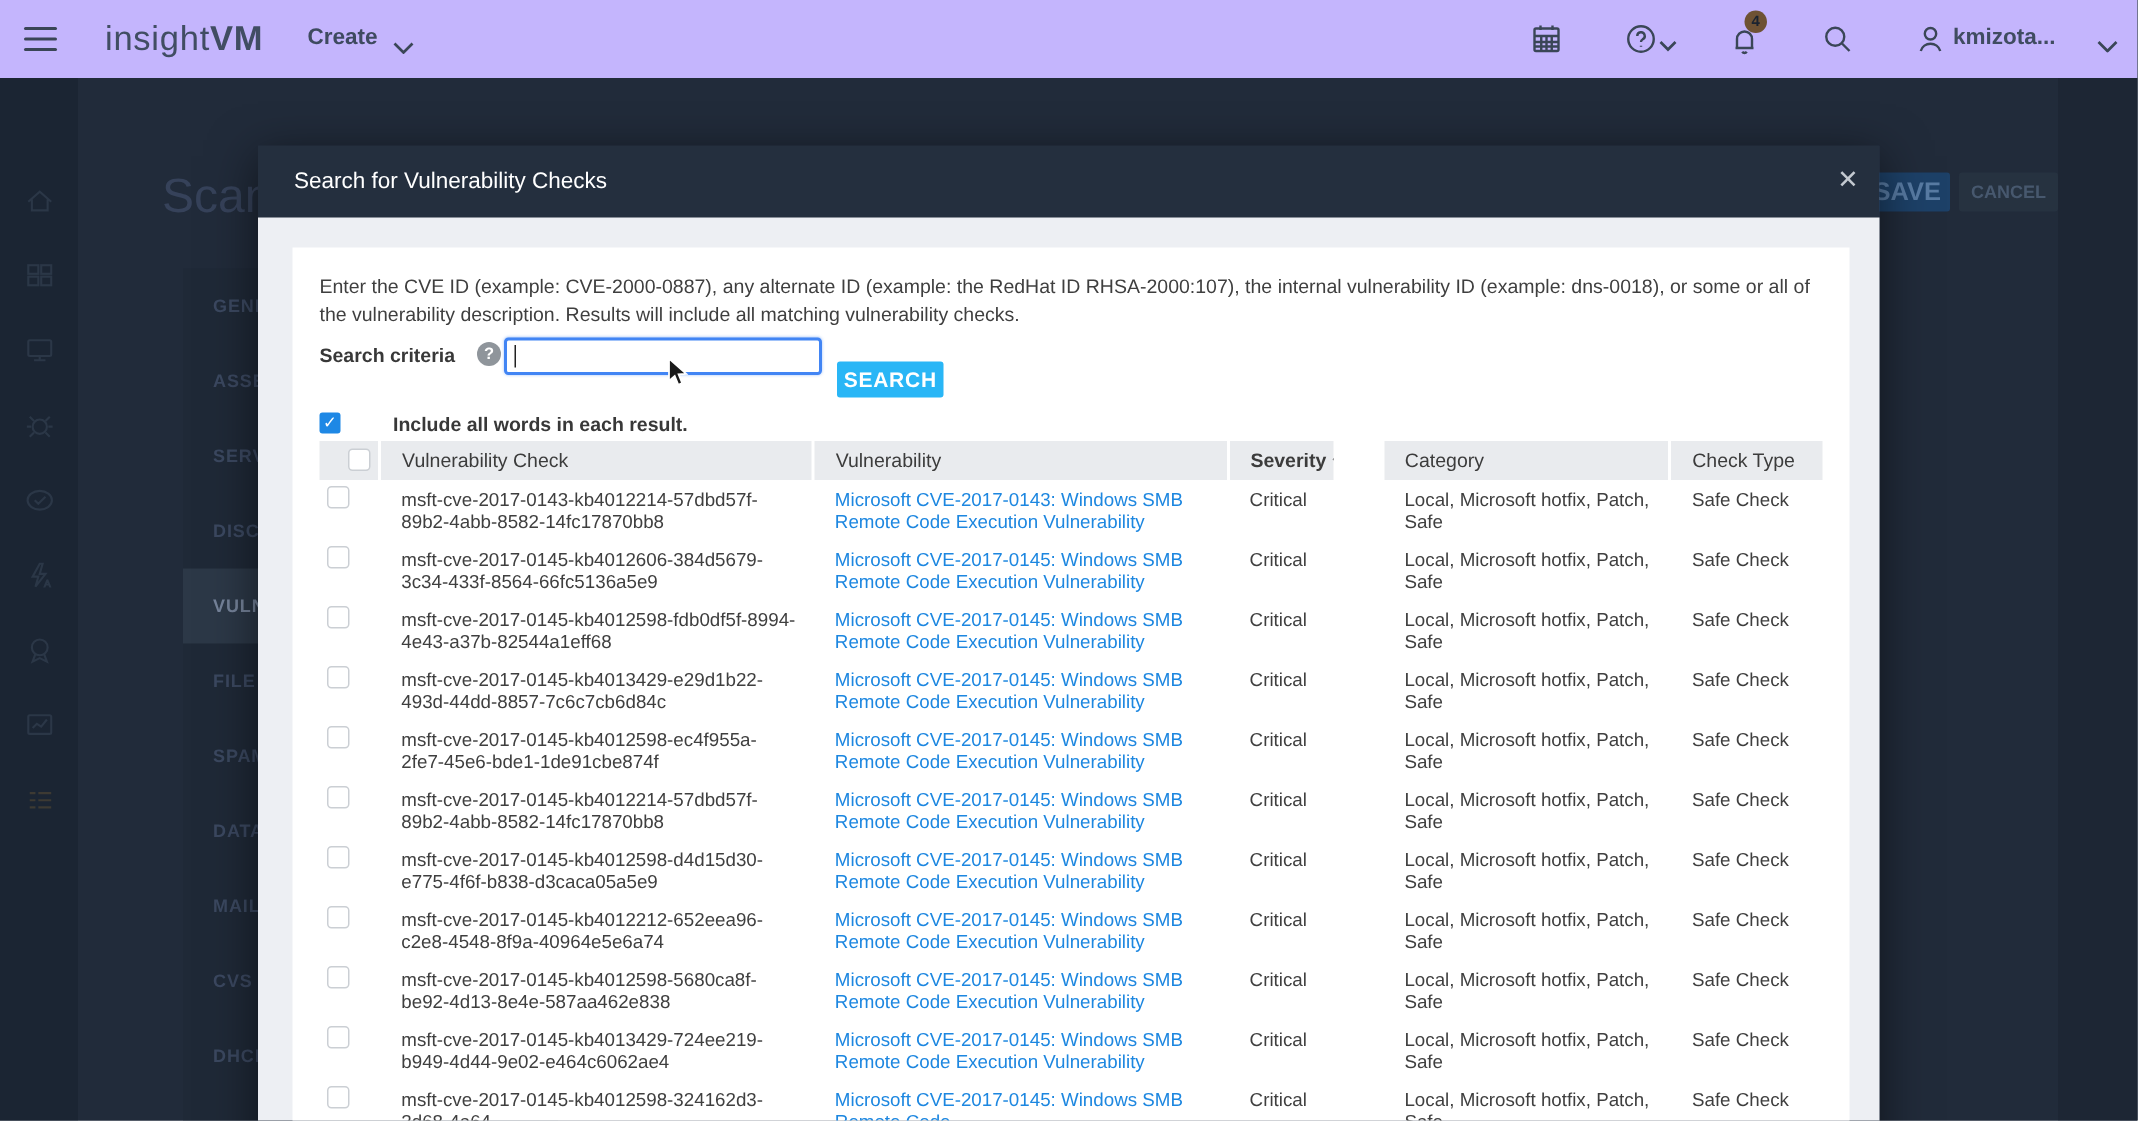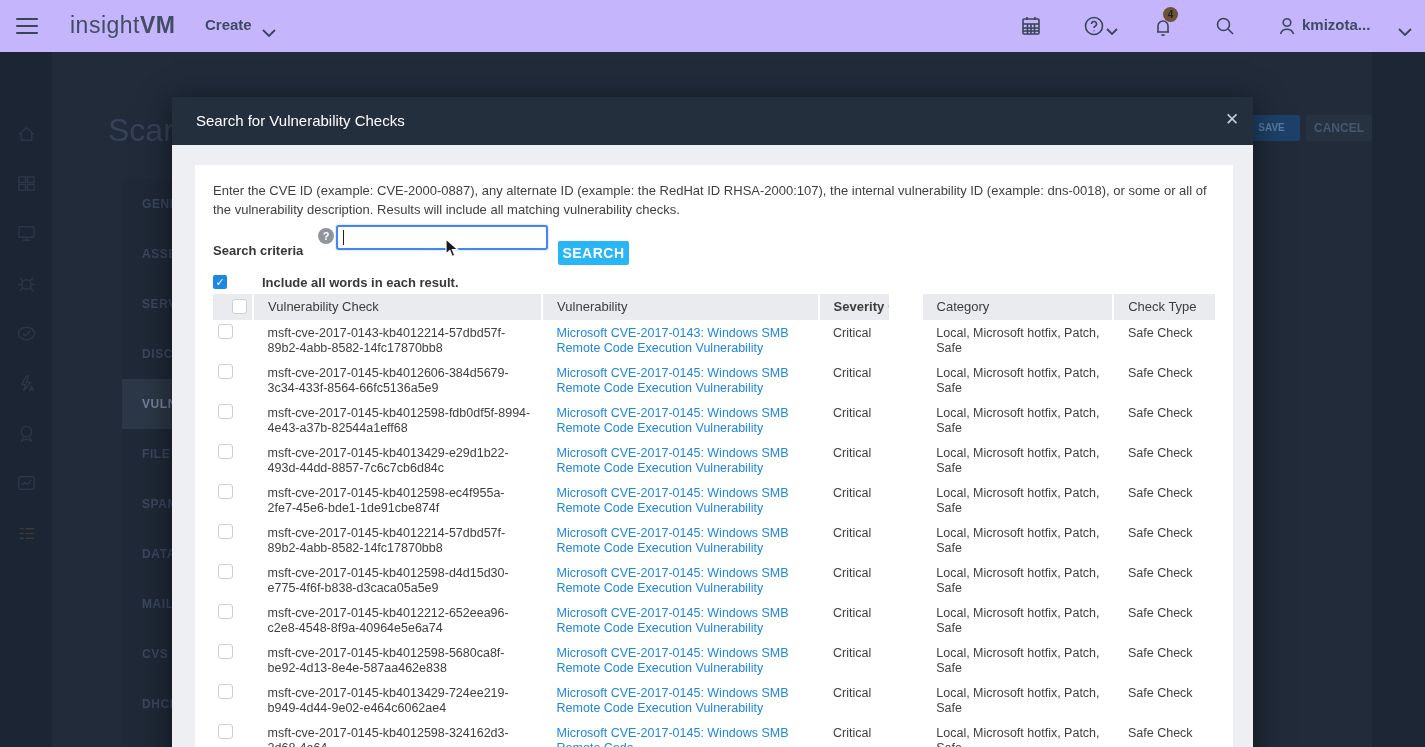--- a/index.html
+++ b/index.html
@@ -29,21 +29,21 @@
   .rail-ic svg { width:100%; height:100%; stroke:currentColor; fill:none; stroke-width:1.5; }
   .rail-ic.tint { color:#3d3a33; }
 
   
   .page-title { position:absolute; left:108px; top:112px; font-size:32px; font-weight:400; color:#36425a; z-index:1; }
   .navpanel { position:absolute; left:122px; top:179px; width:250px; height:568px; background:#1f2937; z-index:1; }
   .nav-item { height:50px; line-height:50px; padding-left:20px; font-size:12px; font-weight:700;
               letter-spacing:.6px; color:#3b4860; white-space:nowrap; cursor:pointer; }
   .nav-item.active { background:#2c3847; color:#75839a; }
   .btn-save { position:absolute; left:1243px; top:115px; width:57px; height:26px; background:#1d4168;
-              color:#587ba3; font-size:10px; font-weight:700; text-align:center; line-height:26px;
+              color:#587ba3; font-size:17px; font-weight:700; text-align:center; line-height:26px;
               border-radius:2px; z-index:1; cursor:pointer; }
   .btn-cancel { position:absolute; left:1306px; top:115px; width:66px; height:26px; background:#263240;
                 color:#47586e; font-size:12px; font-weight:700; text-align:center; line-height:26px;
                 border-radius:2px; z-index:1; cursor:pointer; }
   .rightcard { position:absolute; left:1253px; top:180px; width:119px; height:567px; background:#2c3746; z-index:1; overflow:hidden; }
   .rc-panel { position:absolute; left:9px; top:26px; width:92px; height:184px; background:#293443;
               border:1px solid #39455596; }
   .rc-t1 { position:absolute; left:3px; top:134px; font-size:13px; font-weight:500; color:#455c77; white-space:nowrap; }
   .rc-t2 { position:absolute; left:3px; top:175px; font-size:13px; font-weight:500; color:#455c77; white-space:nowrap; }
   .rc-bar { position:absolute; left:9px; width:92px; height:27px; background:#303c4c; }
@@ -54,21 +54,21 @@
            box-shadow:0 6px 30px rgba(0,0,0,.55); }
   .modal-header { height:48px; background:#242f3e; position:relative; }
   .modal-title { position:absolute; left:24px; top:15px; font-size:15px; font-weight:500; color:#ffffff; }
   .modal-close { position:absolute; right:8px; top:10px; width:26px; height:26px; color:#c3c9d0;
                  font-size:17px; text-align:center; line-height:26px; cursor:pointer; }
   .modal-body { height:632px; background:#edeff3; position:relative; }
   .panel { position:absolute; left:23px; top:20px; width:1038px; height:612px; background:#ffffff; }
   .desc { position:absolute; left:18px; top:16px; width:1002px; font-size:13px; line-height:19px; color:#3f3f3f; }
 
   .search-row { position:absolute; left:18px; top:60px; height:26px; width:1002px; }
-  .search-label { position:absolute; left:0; top:18px; font-size:13px; font-weight:700; color:#383838; }
+  .search-label { position:absolute; left:0; top:4px; font-size:13px; font-weight:700; color:#383838; }
   .help-ic { position:absolute; left:105px; top:3px; width:16px; height:16px; border-radius:50%;
              background:#8f959b; color:#ffffff; font-size:11px; font-weight:700; text-align:center;
              line-height:16px; cursor:pointer; }
   .search-input { position:absolute; left:123px; top:0; width:212px; height:25px; border:2px solid #4285f4;
                   border-radius:3px; background:#fff; font-size:13px; padding:0 6px;
                   font-family:"Liberation Sans", sans-serif; outline:none; box-shadow:0 0 2px rgba(66,133,244,.5); }
   .caret { position:absolute; left:130px; top:5px; width:1px; height:15px; background:#222; }
   .btn-search { position:absolute; left:345px; top:16px; width:71px; height:24px; background:#29b6f6;
                 border:none; border-radius:2px; color:#ffffff; font-size:14px; font-weight:700;
                 letter-spacing:.5px; cursor:pointer; font-family:"Liberation Sans", sans-serif; }

